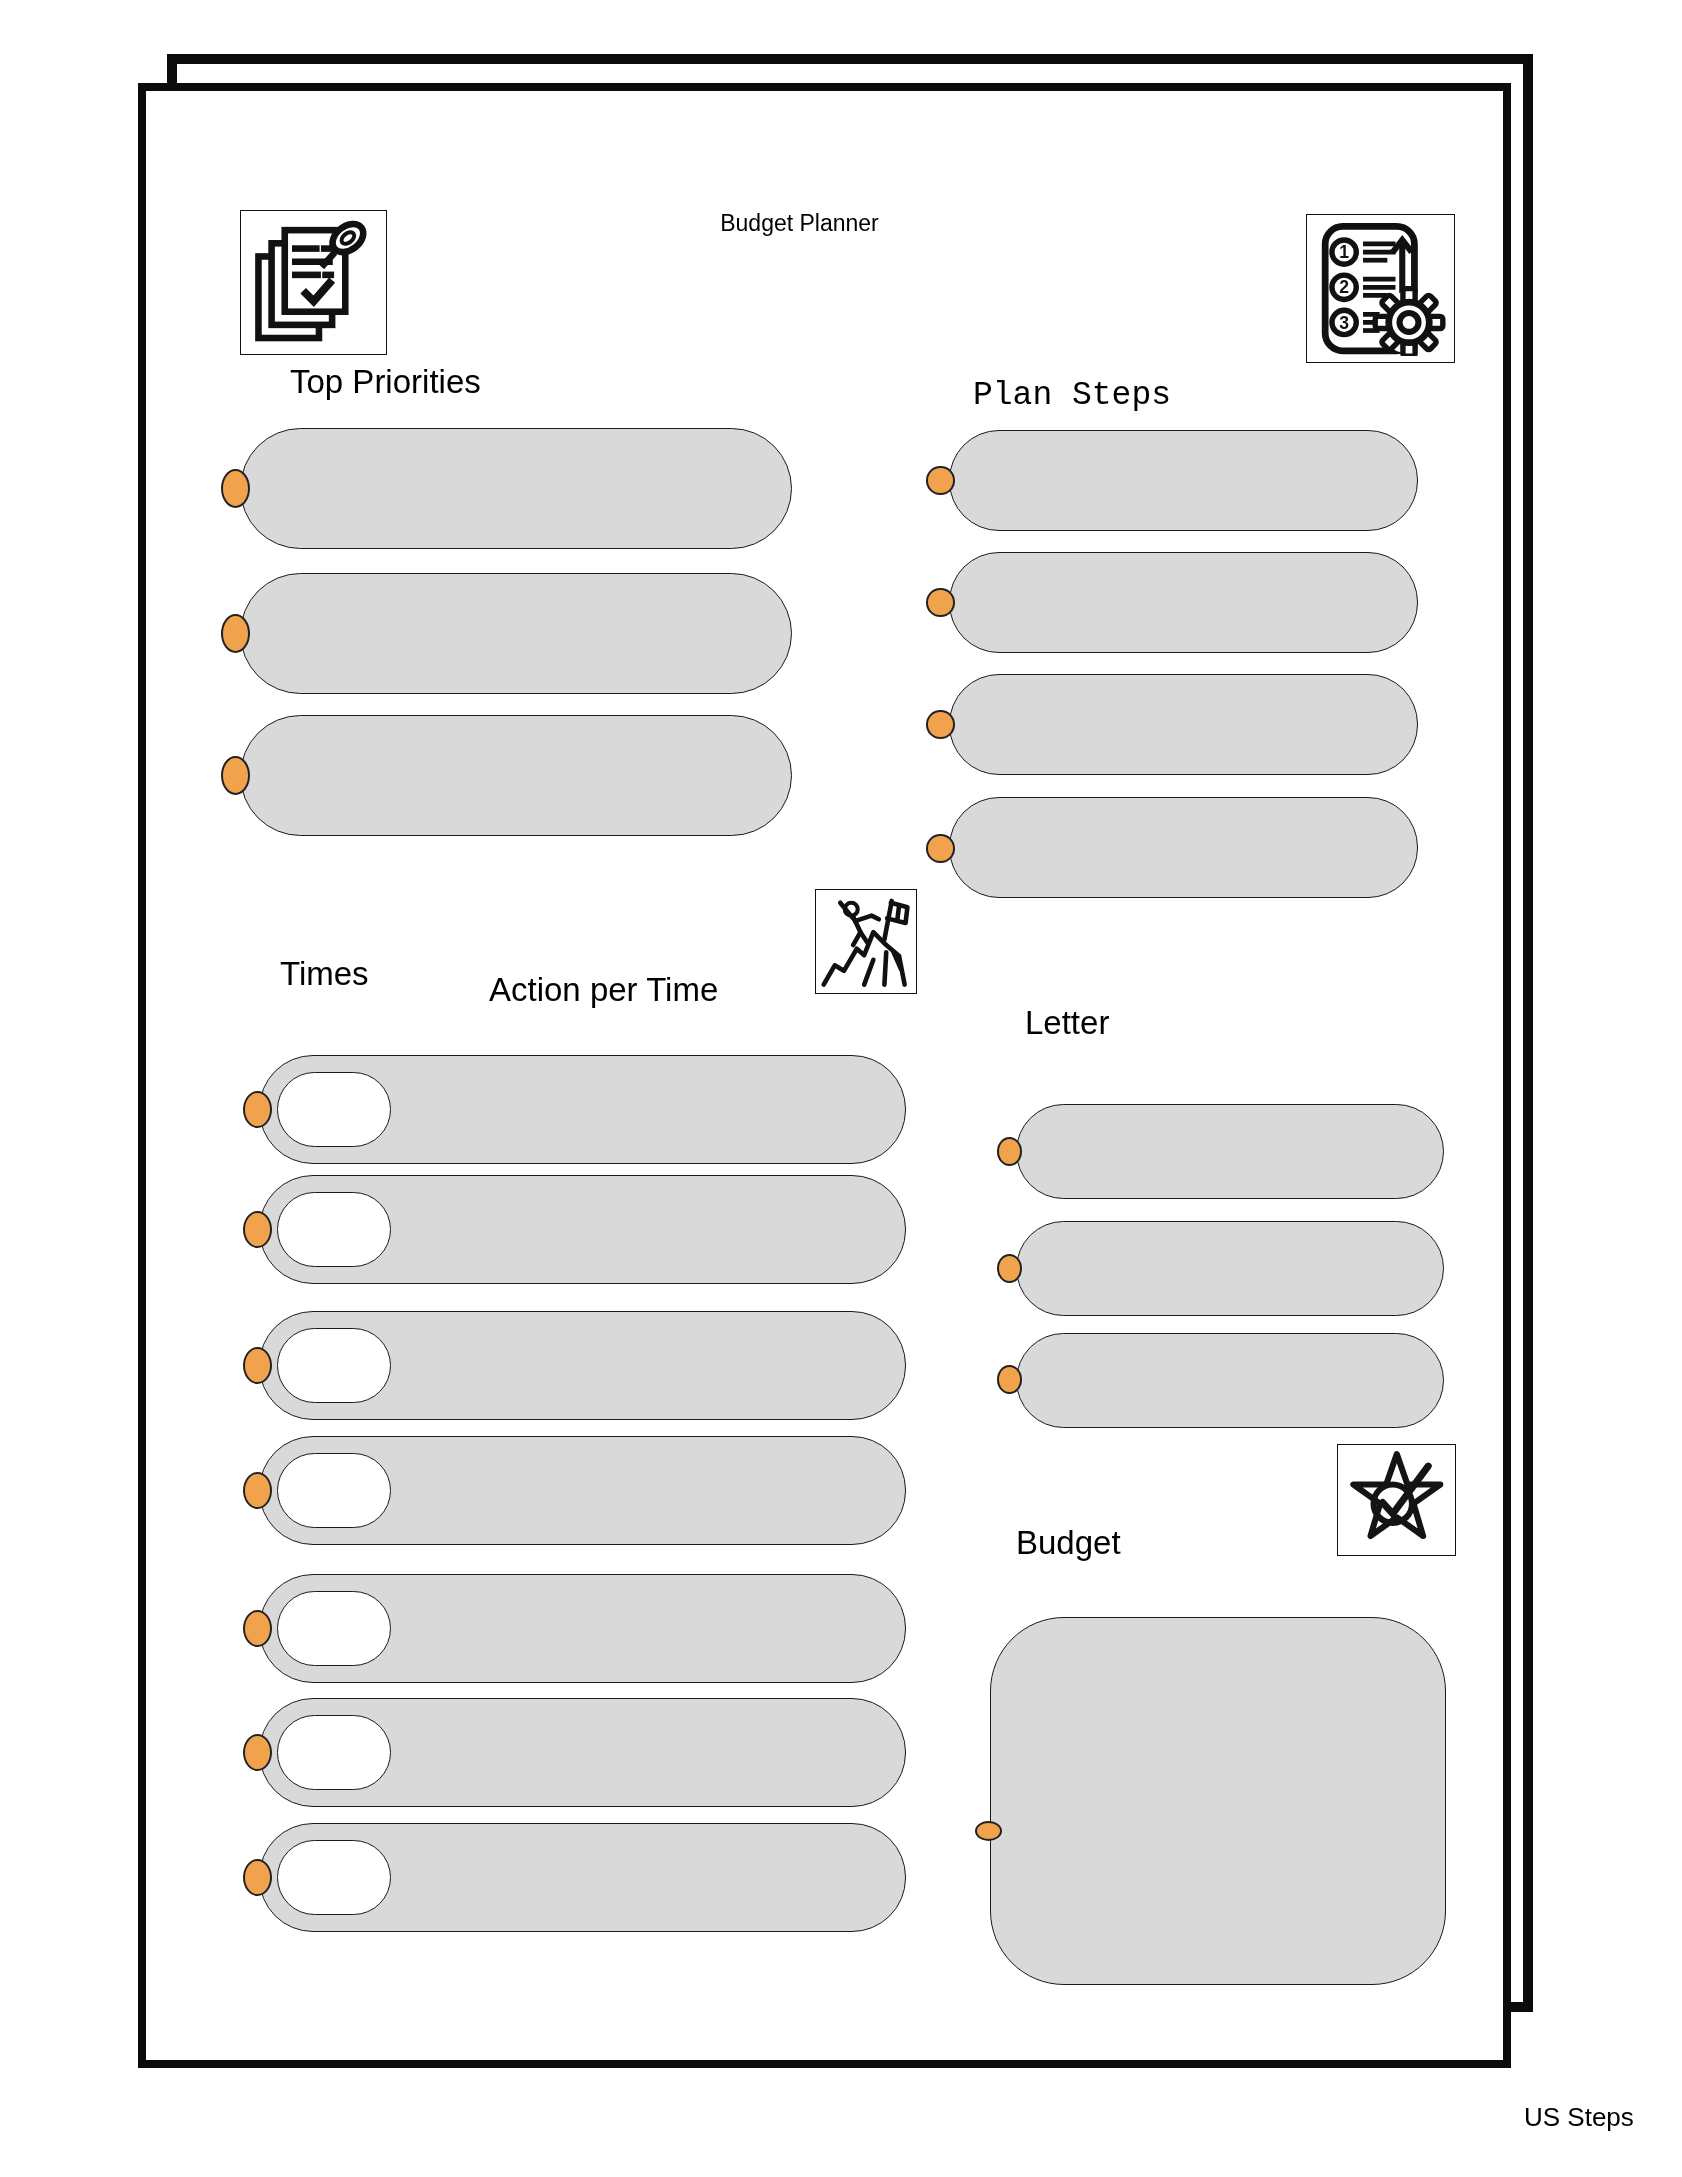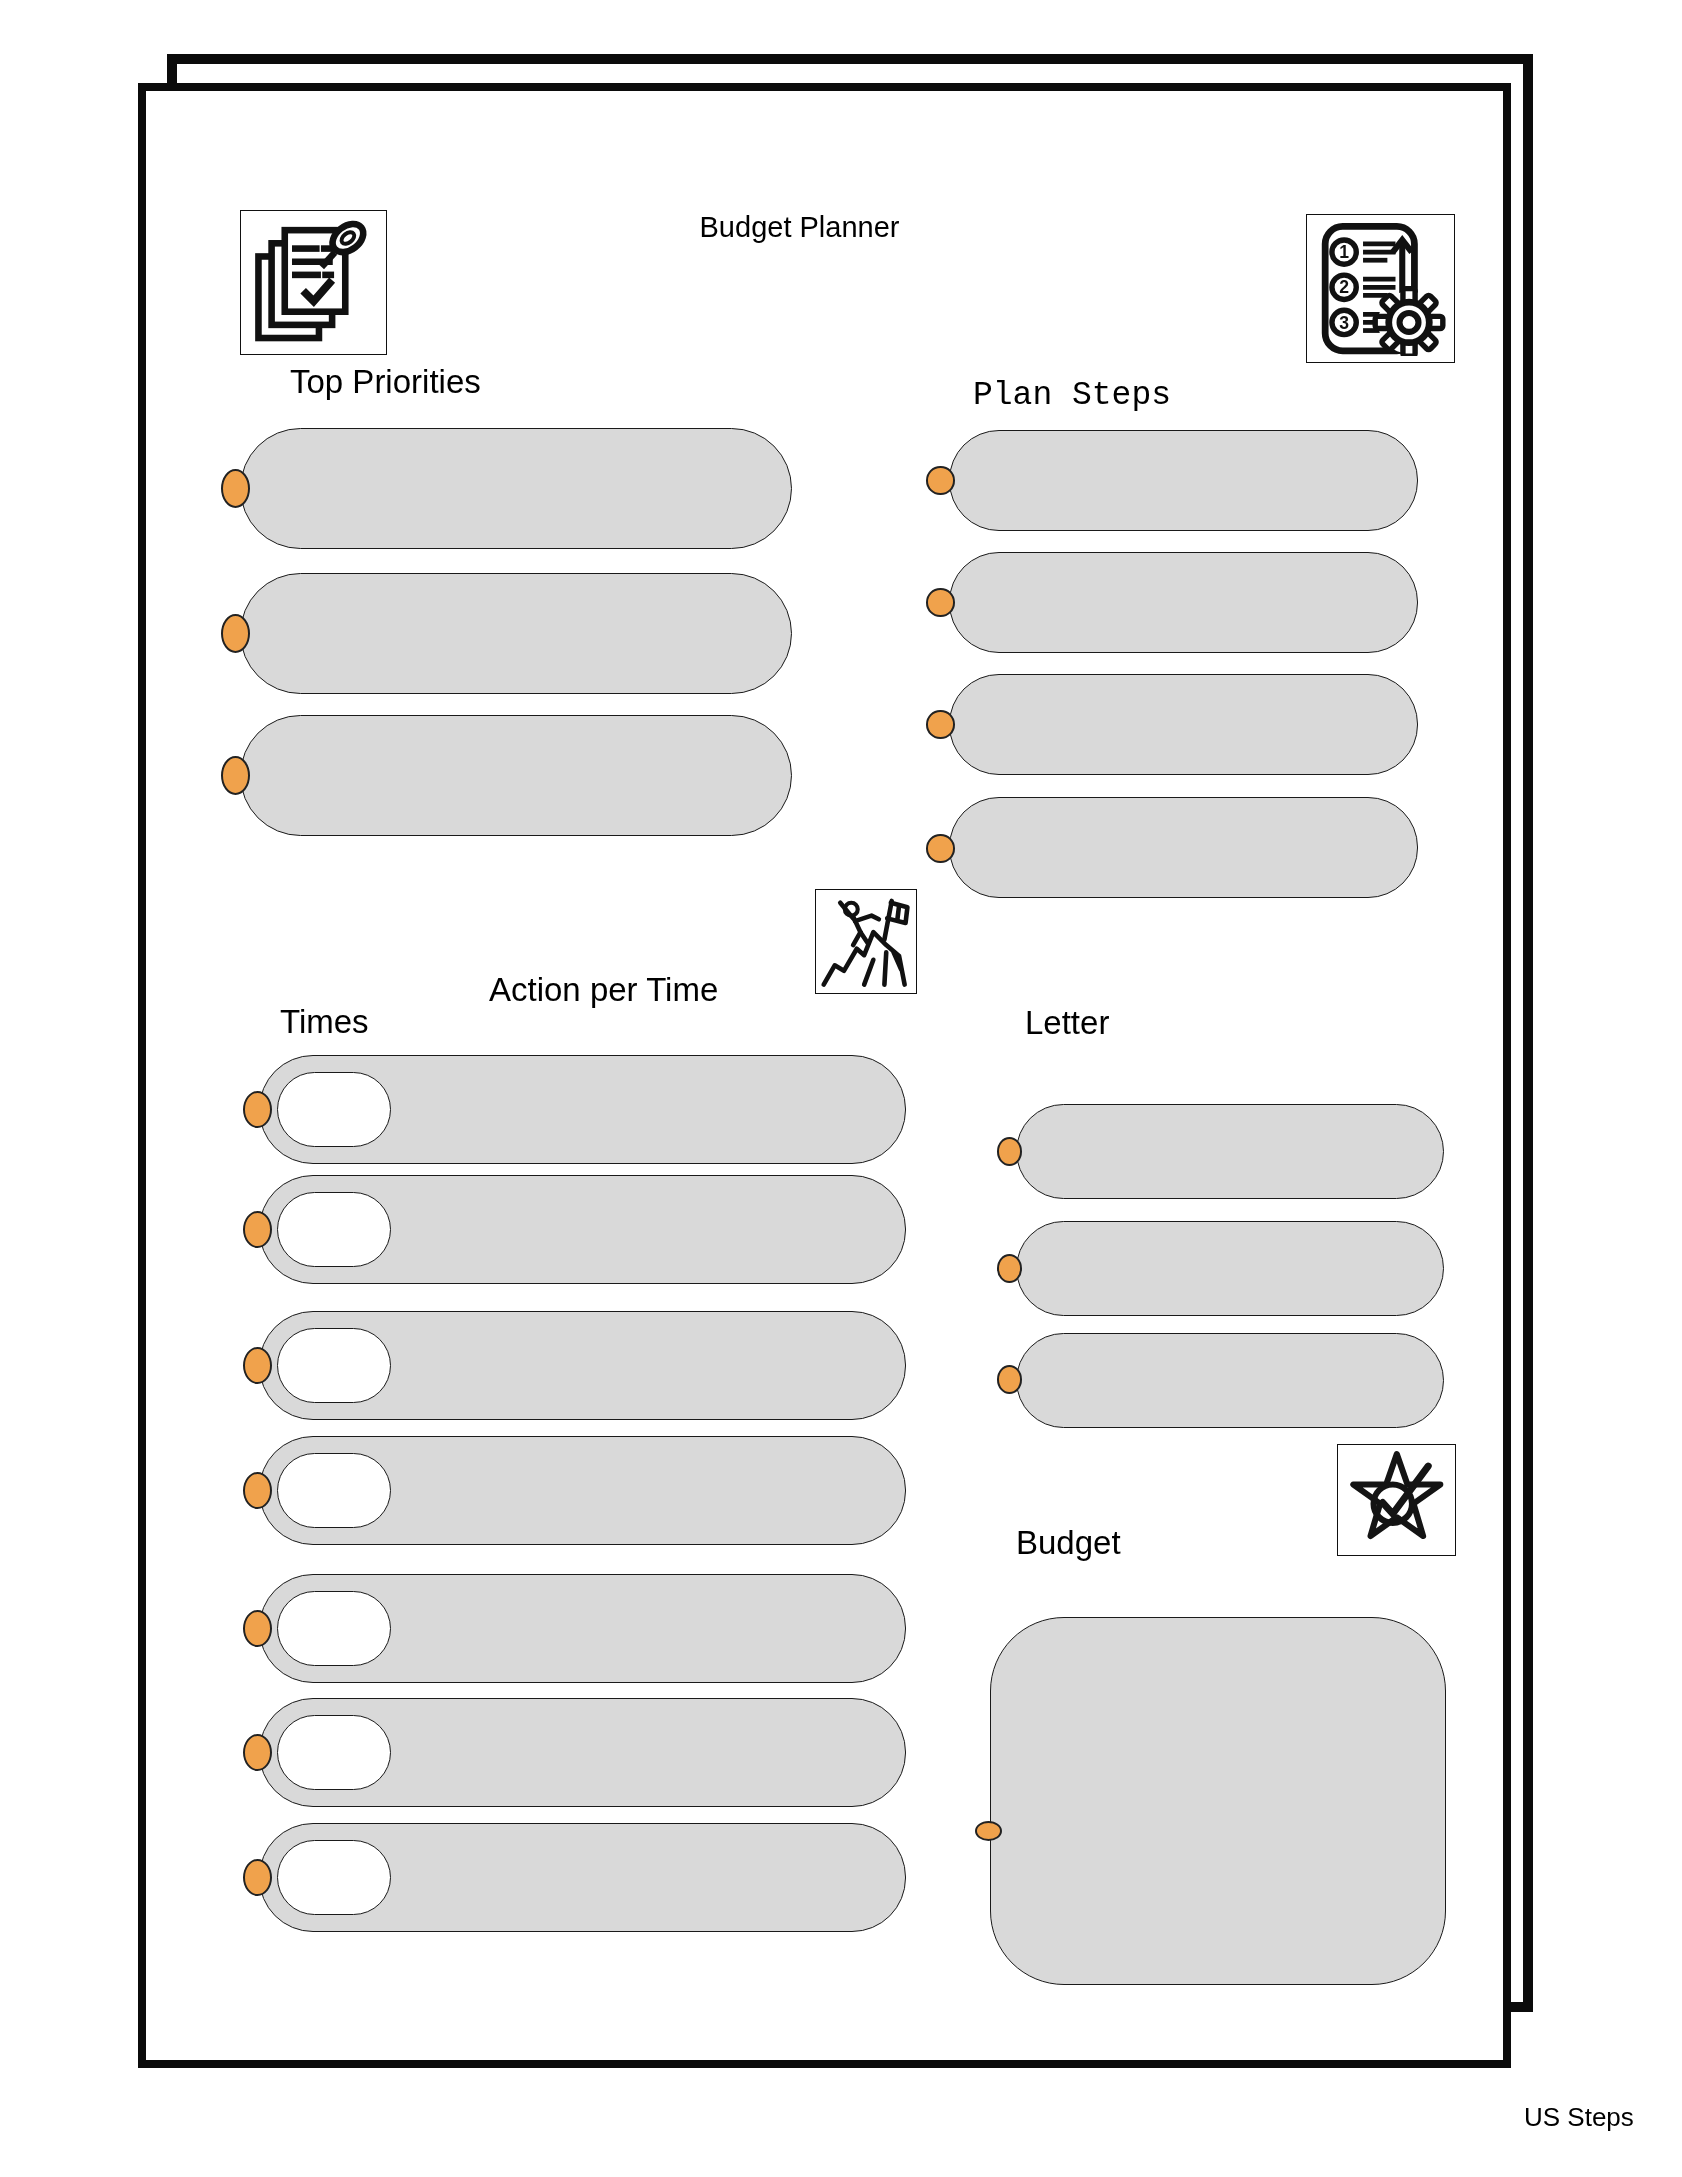--- a/index.html
+++ b/index.html
@@ -5,21 +5,21 @@
   html,body{margin:0;padding:0;background:#ffffff;}
   body{width:1683px;height:2177px;font-family:"Liberation Sans",sans-serif;color:#000;}
   .canvas{position:relative;width:1683px;height:2177px;background:#fff;overflow:hidden;}
 
   .shadow-page{position:absolute;left:167px;top:54px;width:1366px;height:1958px;
     border:10.4px solid #0b0b0b;box-sizing:border-box;background:#fff;}
   .page{position:absolute;left:138px;top:83px;width:1373px;height:1985px;
     border:8.6px solid #0b0b0b;box-sizing:border-box;background:#fff;}
 
   .title{position:absolute;left:605px;top:210px;width:389px;text-align:center;
-    font-size:29px;line-height:1.2;white-space:nowrap;}
+    font-size:23px;line-height:1.2;white-space:nowrap;}
   .label{position:absolute;font-size:33px;line-height:1.15;white-space:nowrap;}
   .us-label{position:absolute;left:1524px;top:2102px;font-size:26px;}
 
   .pill{position:absolute;background:var(--gray,#D9D9D9);border:1.7px solid var(--line,#1A1A1A);
     box-sizing:border-box;}
   .dot{position:absolute;background:var(--orange,#F0A24C);border:2.6px solid #222;
     border-radius:50%;box-sizing:border-box;}
   .inner-pill{position:absolute;left:17.3px;top:16.4px;width:114px;height:75px;border-radius:38px;
     background:#fff;border:1.7px solid var(--line,#1A1A1A);box-sizing:border-box;}
   .row-dot{position:absolute;left:-17.3px;top:35px;width:29px;height:37px;}
@@ -116,21 +116,21 @@
   <div class="label" style="left:973px;top:377px;font-family:Liberation Mono, monospace;">Plan Steps</div>
   <div class="pill" style="left:949px;top:430px;width:469px;height:101px;border-radius:50px;"></div>
   <div class="pill" style="left:949px;top:552px;width:469px;height:101px;border-radius:50px;"></div>
   <div class="pill" style="left:949px;top:674px;width:469px;height:101px;border-radius:50px;"></div>
   <div class="pill" style="left:949px;top:797px;width:469px;height:101px;border-radius:50px;"></div>
   <div class="dot" style="left:926px;top:466px;width:28.5px;height:28.5px;"></div>
   <div class="dot" style="left:926px;top:588px;width:28.5px;height:28.5px;"></div>
   <div class="dot" style="left:926px;top:710px;width:28.5px;height:28.5px;"></div>
   <div class="dot" style="left:926px;top:834px;width:28.5px;height:28.5px;"></div>
 
-  <div class="label" style="left:280px;top:955px;margin-top:48px;">Times</div>
+  <div class="label" style="left:280px;top:955px;">Times</div>
   <div class="label" style="left:489px;top:955px;margin-top:16px;">Action per Time</div>
 
   <div class="iconbox" style="left:815px;top:889px;width:102px;height:105px;">
     <svg viewBox="0 0 100 100" fill="none" stroke="#111" stroke-width="5" stroke-linecap="round" stroke-linejoin="round">
       <path d="M4,97 L16,76 L26,82 L40,58 L48,65 L58,40 L72,54 L86,66 L92,97"></path>
       <path d="M58,70 L48,97"></path>
       <path d="M72,62 L70,97"></path>
       <path d="M80,62 L88,80"></path>
       <circle cx="34" cy="15" r="7" stroke-width="4.5"></circle>
       <path d="M36,23 L44,40"></path>

